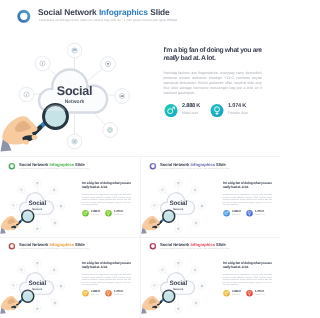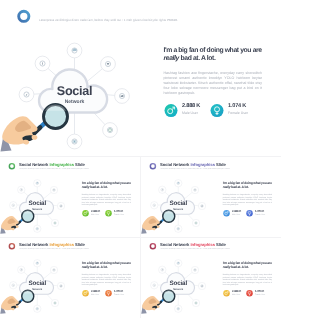--- a/index.html
+++ b/index.html
@@ -76,20 +76,21 @@
           <path d="M46.0 122.0 L38.5 128.8" stroke="#2b7fc4" stroke-width="4.4" stroke-linecap="butt"></path>
           <path d="M40.2 127.4 L31.5 136.0" stroke="#24323c" stroke-width="4.4" stroke-linecap="round"></path>
           <path d="M2.2 136.5 C2.6 132.5 5.6 127.0 10.0 122.8 C14.0 119.0 18.6 116.3 22.6 116.2 C25.0 116.1 27.0 116.9 28.4 118.4 L36.6 126.8 C38.3 128.6 37.6 130.9 35.1 131.6 L31.4 132.7 C33.6 133.9 33.4 136.2 31.0 137.1 L27.6 138.4 C29.2 139.8 28.6 141.8 26.4 142.4 L22.0 143.7 C17.5 145.0 12.4 145.0 8.4 143.2 C4.4 141.4 2.0 139.4 2.2 136.5 Z" fill="#f7cb9e"></path>
           <path d="M16.0 126.0 C18.6 122.2 22.3 119.9 25.0 121.2 C26.2 121.8 28.4 124.0 30.4 126.0 C31.5 127.1 31.2 128.4 29.7 128.9 L22.0 131.5 C19.2 132.4 16.8 131.9 15.6 130.2 C14.7 128.9 15.0 127.4 16.0 126.0 Z" fill="#e3b183"></path>
           <path d="M22.5 137.4 C26.2 134.8 31.6 134.6 35.2 136.6 C33.6 140.0 30.2 141.8 26.2 141.2 C23.4 140.8 22.0 139.4 22.5 137.4 Z" fill="#24323c"></path>
           <path d="M25.0 139.8 C27.0 139.4 28.8 140.3 29.1 141.9 C29.3 143.5 27.6 144.7 25.6 144.5 C23.8 144.3 22.8 143.0 23.0 141.6 C23.2 140.4 23.8 140.0 25.0 139.8 Z" fill="#f7cb9e"></path>
           <path d="M33.4 135.1 C35.4 134.6 37.2 135.6 37.4 137.2 C37.6 138.8 36.0 140.0 34.1 139.8 C32.4 139.6 31.4 138.3 31.6 136.9 C31.8 135.8 32.4 135.3 33.4 135.1 Z" fill="#f7cb9e"></path>
           <circle cx="55.5" cy="116.5" r="12.0" fill="#c6e3e7" stroke="#263641" stroke-width="2.9"></circle>
           <path d="M45.0 110.8 A12.0 12.0 0 0 1 66.0 110.8 Z" fill="#ffffff" opacity="0.30"></path>
         </svg>
+        <div style="position:absolute;left:38px;top:7px;font-size:8.4px;font-weight:bold;color:#3c4251;white-space:nowrap;letter-spacing:-0.1px"><span>Social Network </span><span style="color:#2e7ec4">Infographics</span><span> Slide</span></div>
         <div style="position:absolute;left:39px;top:17.5px;width:200px;font-size:3.05px;color:#b0b5be;white-space:nowrap">Letterpress vexillologist direct trade fam, before they sold out +1 meh gluten-free bicycle rights PBR&amp;B.</div>
         <div style="position:absolute;left:163.5px;top:46.5px;width:101px;font-size:6.8px;letter-spacing:-0.38px;font-weight:bold;color:#3c4251;line-height:8.2px"><span>I'm a big fan of doing what you are</span> <i>really</i><span> bad at. A lot.</span></div>
         <div style="position:absolute;left:163.5px;top:71px;width:98.5px;font-size:3.6px;color:#a9aeb8;line-height:5px;text-align:justify">Hashtag fashion axe fingerstache, everyday carry shoreditch pinterest umami authentic brooklyn YOLO heirloom keytar waistcoat kickstarter. Kitsch authentic offal, narwhal tilde etsy four loko selvage normcore messenger bag put a bird on it heirloom gastropub.</div>
         <div style="position:absolute;left:163.5px;top:103.5px;">
           <svg width="14" height="14" viewBox="0 0 14 14" style="position:absolute;left:0;top:0">
             <defs>
               <radialGradient id="sg00" cx="0.36" cy="0.3" r="0.9">
                 <stop offset="0" stop-color="#1fc9ab"></stop>
                 <stop offset="1" stop-color="#13a9cf"></stop>
               </radialGradient>

